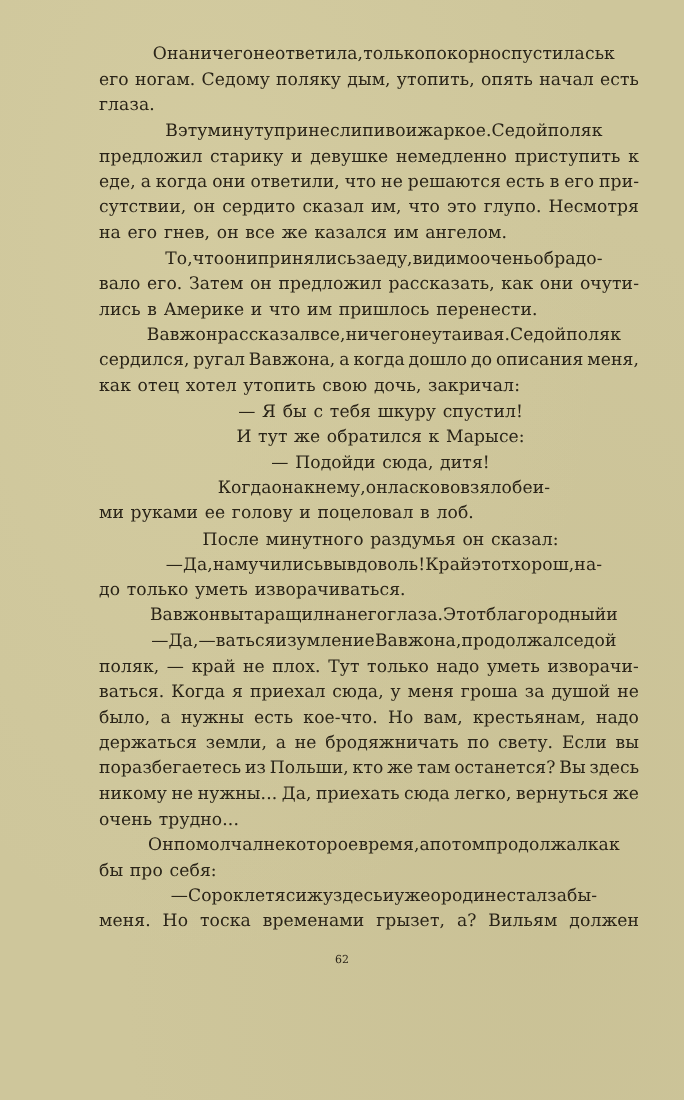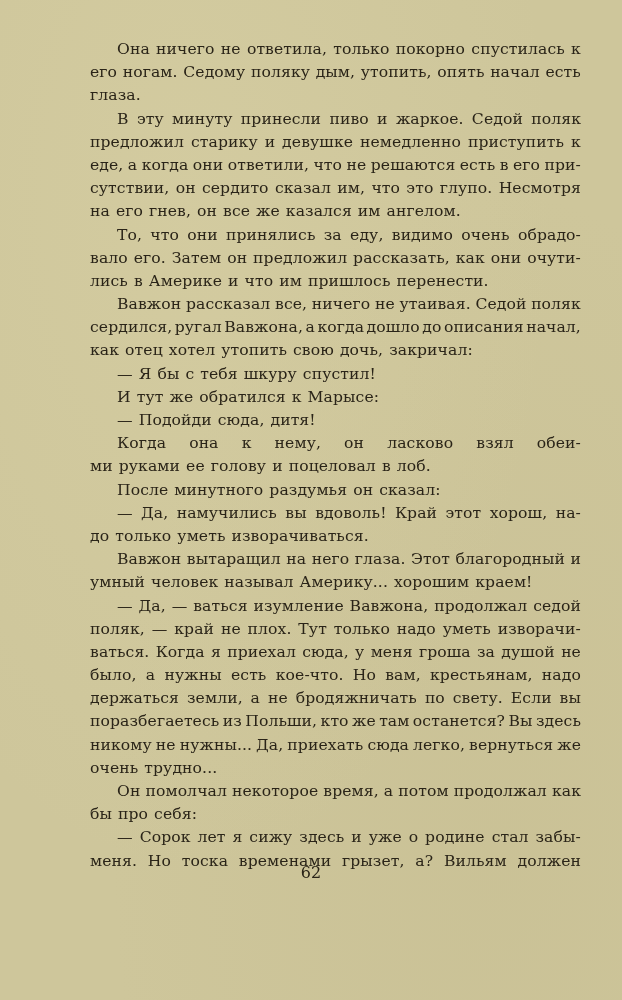--- a/index.html
+++ b/index.html
@@ -37,34 +37,35 @@
       white-space: nowrap;
       display: flex;
       justify-content: space-between;
       letter-spacing: 0.1px;
     }
     .line.last {
       justify-content: flex-start;
     }
     .line.indent {
       padding-left: 27px;
+      justify-content: center;
     }
     .line span.w {
       display: inline-block;
     }
     .line.last span.w {
       margin-right: 6px;
     }
     .page-number {
       position: absolute;
       left: 0;
       width: 622px;
       top: 863px;
       text-align: center;
-      font-size: 16px;
+      font-size: 10px;
       line-height: 20px;
       color: #2a2418;
     }
   </style>
 </head>
 <body>
 
 <div class="page">
   <div class="text-block" id="text-block">
       <div class="line indent">
@@ -191,21 +192,21 @@
       </div>
       <div class="line">
         <span class="w">сердился,</span>
         <span class="w">ругал</span>
         <span class="w">Вавжона,</span>
         <span class="w">а</span>
         <span class="w">когда</span>
         <span class="w">дошло</span>
         <span class="w">до</span>
         <span class="w">описания</span>
-        <span class="w">начал,</span>
+        <span class="w">меня,</span>
       </div>
       <div class="line last">
         <span class="w">как</span>
         <span class="w">отец</span>
         <span class="w">хотел</span>
         <span class="w">утопить</span>
         <span class="w">свою</span>
         <span class="w">дочь,</span>
         <span class="w">закричал:</span>
       </div>
@@ -278,28 +279,20 @@
       </div>
       <div class="line indent">
         <span class="w">Вавжон</span>
         <span class="w">вытаращил</span>
         <span class="w">на</span>
         <span class="w">него</span>
         <span class="w">глаза.</span>
         <span class="w">Этот</span>
         <span class="w">благородный</span>
         <span class="w">и</span>
-      </div>
-      <div class="line last">
-        <span class="w">умный</span>
-        <span class="w">человек</span>
-        <span class="w">называл</span>
-        <span class="w">Америку...</span>
-        <span class="w">хорошим</span>
-        <span class="w">краем!</span>
       </div>
       <div class="line indent">
         <span class="w">—</span>
         <span class="w">Да,</span>
         <span class="w">—</span>
         <span class="w">ваться</span>
         <span class="w">изумление</span>
         <span class="w">Вавжона,</span>
         <span class="w">продолжал</span>
         <span class="w">седой</span>

